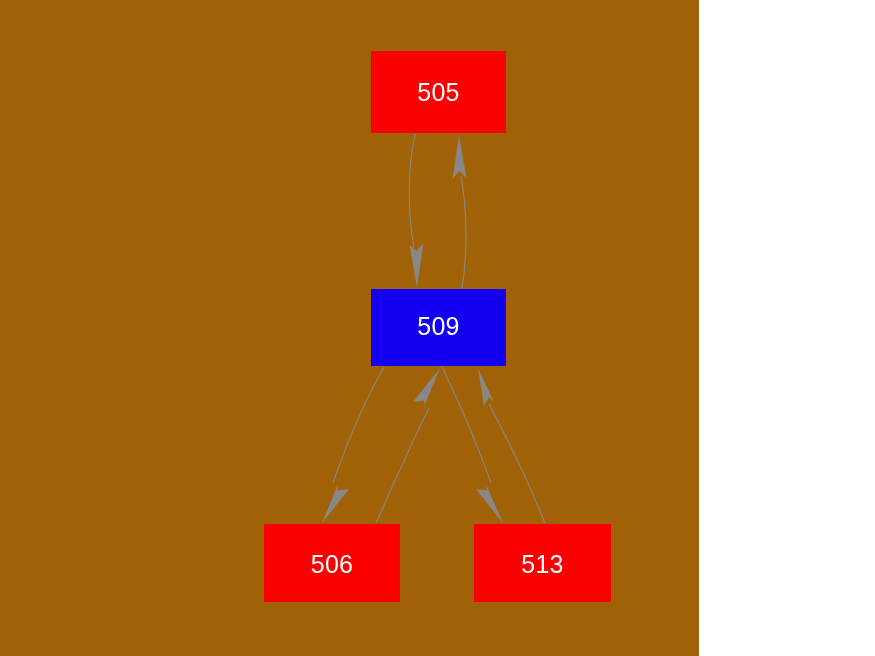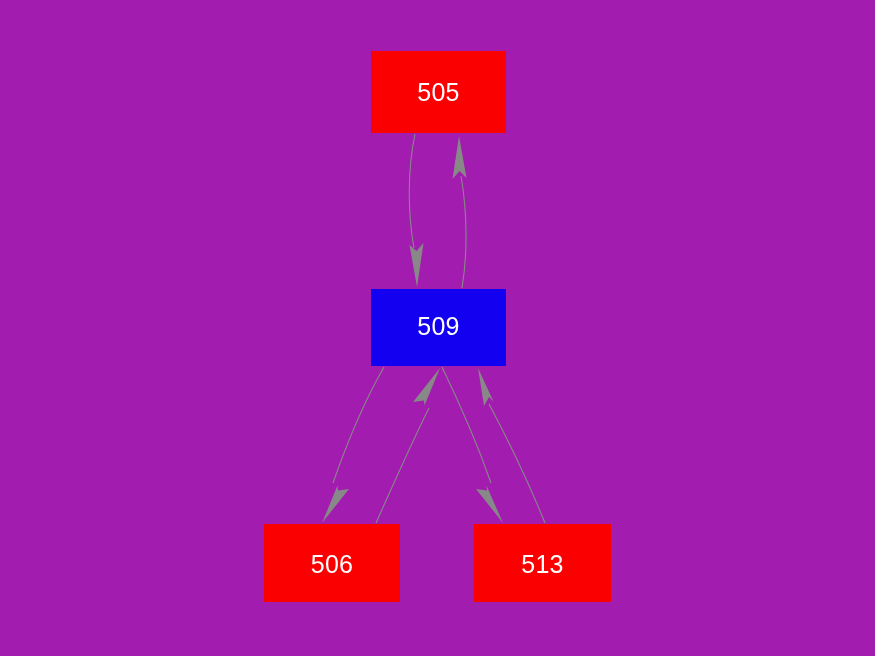--- a/index.html
+++ b/index.html
@@ -8,23 +8,23 @@
     background: #ffffff;
   }
   body {
     width: 875px;
     height: 656px;
     font-family: "Liberation Sans", sans-serif;
     overflow: hidden;
   }
   #graph-canvas {
     position: relative;
-    width: 875px;
+    width: 699px;
     height: 656px;
-    background: #a21caf;
+    background: #a16207;
   }
   .graph-svg {
     position: absolute;
     left: 0;
     top: 0;
     width: 875px;
     height: 656px;
   }
   .node-rect {
     stroke: none;

